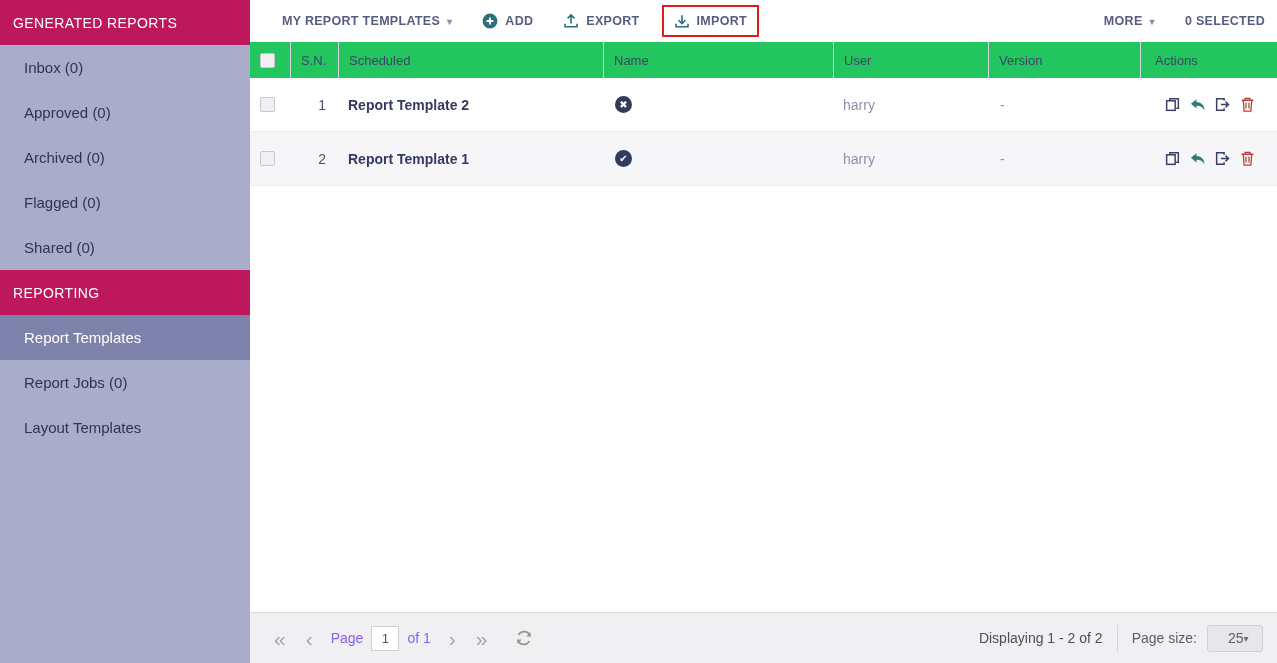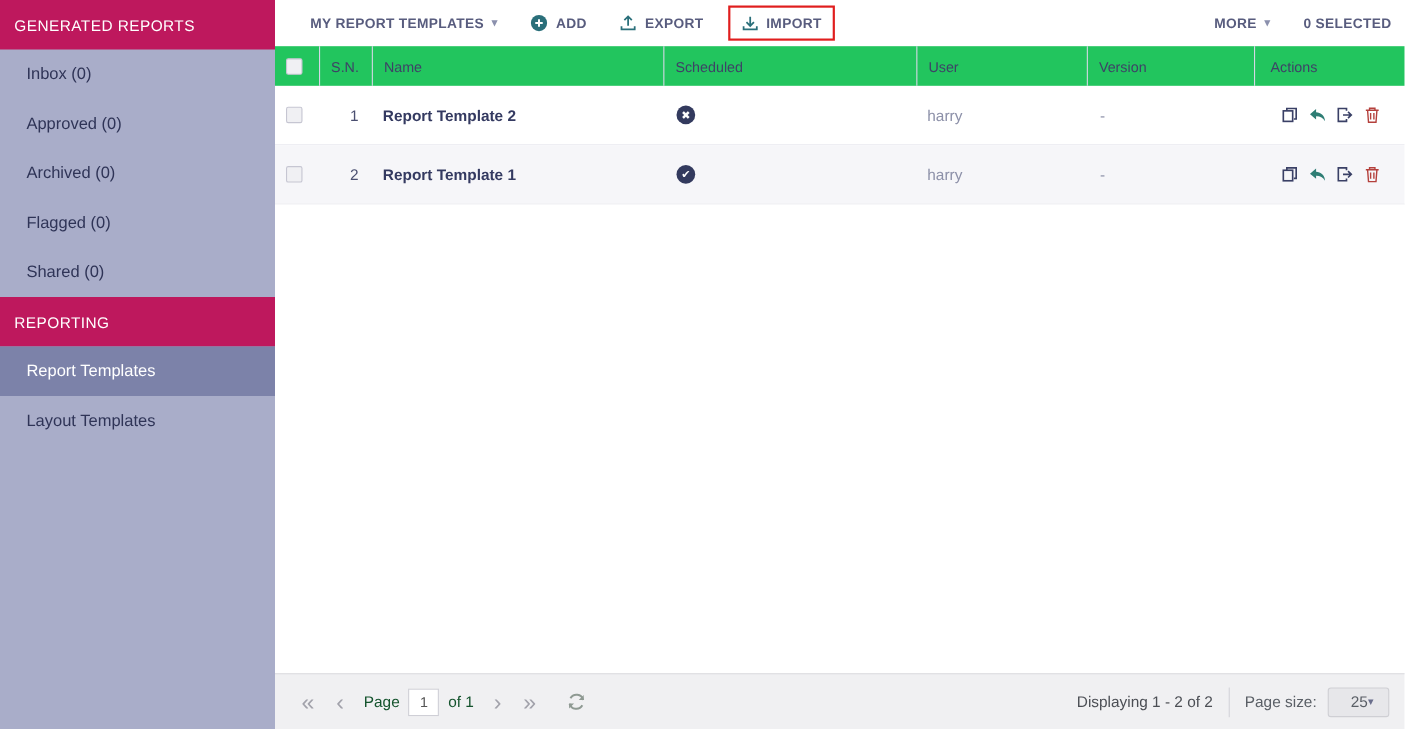--- a/index.html
+++ b/index.html
@@ -57,21 +57,21 @@
   .navy { color:#3a4066; }
   .green { color:#2e7d74; }
   .red { color:#b4403c; }
 
   .table-fill { flex:1; background:#fff; }
 
   
   .pagebar { height:51px; flex:none; background:#f0f0f2; border-top:1px solid #dcdce0;
              display:flex; align-items:center; padding:0 14px; color:#5a5f66; font-size:14px; }
   .pg-arrow { color:#a2a2ab; font-size:21px; line-height:1; padding:0 10px; cursor:pointer; user-select:none; }
-  .pg-label { margin:0 8px; color:#14532d; }
+  .pg-label { margin:0 8px; color:#8b5cf6; }
   .pg-input { width:28px; height:25px; border:1px solid #cfcfd6; background:#fff; text-align:center;
               font-size:13px; color:#555; font-family:"Liberation Sans",sans-serif; }
   .pg-refresh { margin-left:18px; color:#8f9a93; cursor:pointer; }
   .pg-right { margin-left:auto; display:flex; align-items:center; }
   .displaying { color:#4c4f55; padding-right:14px; }
   .pagesize-group { border-left:1px solid #d4d4d9; padding-left:14px; display:flex; align-items:center; gap:10px; }
   .pagesize-select { width:56px; height:27px; background:#e7e7ea; border:1px solid #cfcfd4; border-radius:3px;
                      display:flex; align-items:center; justify-content:space-between; padding:0 20px; cursor:pointer; }
   .pagesize-select .caret { color:#6a6e8c; }
 </style>
@@ -82,20 +82,21 @@
 
   <aside class="sidebar">
     <div class="side-header">GENERATED REPORTS</div>
     <div class="side-item">Inbox (0)</div>
     <div class="side-item">Approved (0)</div>
     <div class="side-item">Archived (0)</div>
     <div class="side-item">Flagged (0)</div>
     <div class="side-item">Shared (0)</div>
     <div class="side-header">REPORTING</div>
     <div class="side-item selected">Report Templates</div>
+    <div class="side-item">Report Jobs (0)</div>
     <div class="side-item">Layout Templates</div>
   </aside>
 
   <main class="main">
 
     <div class="toolbar">
       <div class="tb-group tb-menu">
         <span>MY REPORT TEMPLATES</span>
         <span class="caret">▾</span>
       </div>
@@ -133,22 +134,22 @@
         </div>
         <span>0 SELECTED</span>
       </div>
     </div>
 
     <div class="grid-row thead">
       <div class="cell-check" style="border-left:none;">
         <span class="checkbox"></span>
       </div>
       <div>S.N.</div>
+      <div>Scheduled</div>
       <div>Name</div>
-      <div>Scheduled</div>
       <div>User</div>
       <div>Version</div>
       <div class="th-actions">Actions</div>
     </div>
 
     <div class="grid-row trow">
       <div class="cell-check">
         <span class="checkbox"></span>
       </div>
       <div class="cell-sn">1</div>

